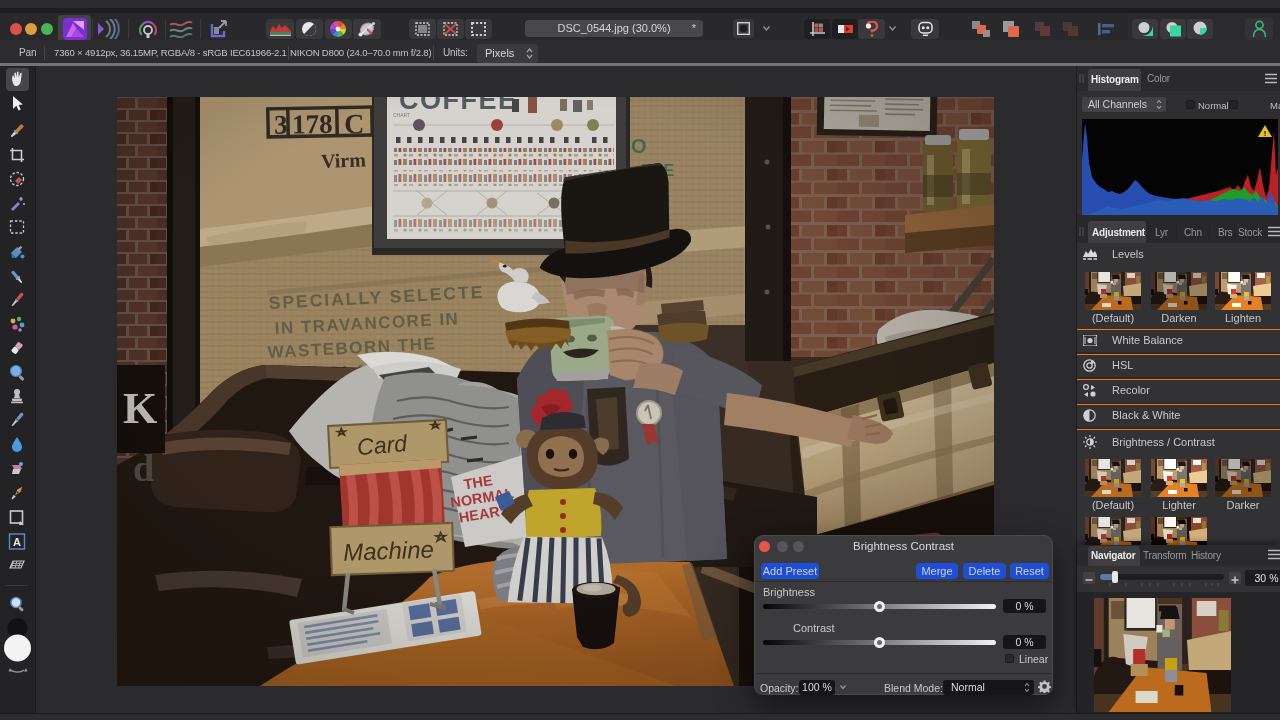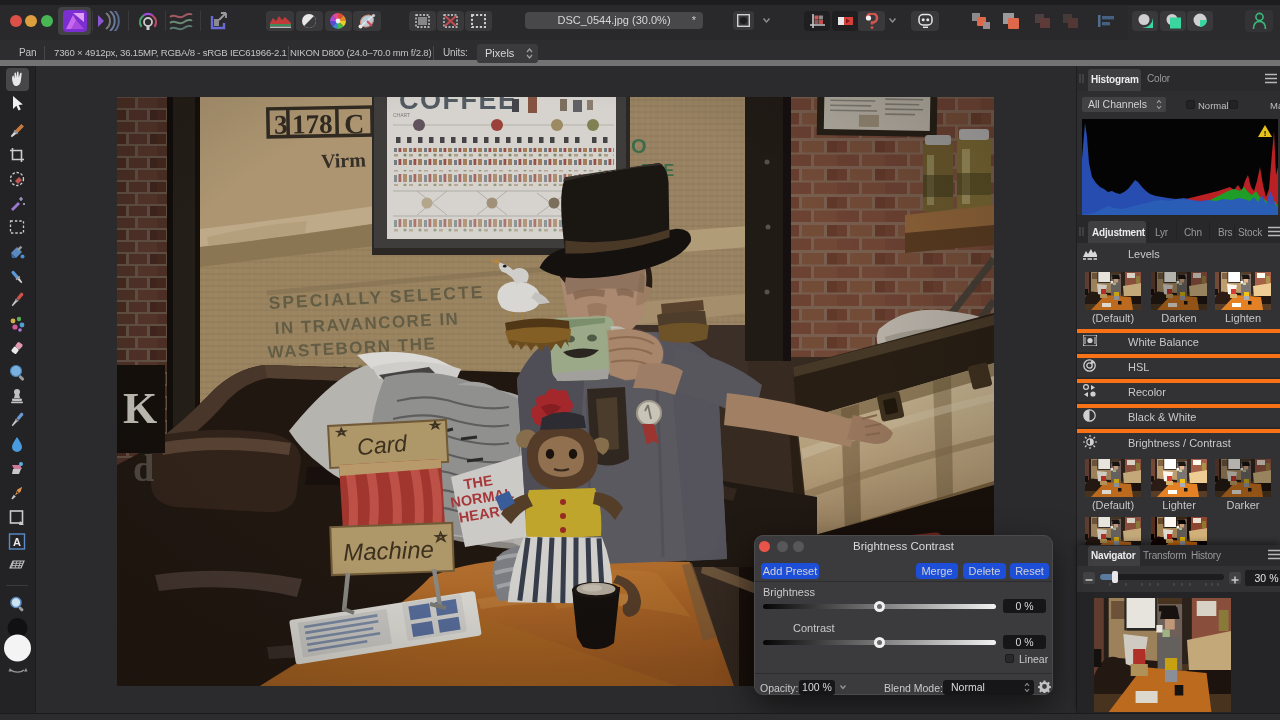--- a/index.html
+++ b/index.html
@@ -1,46 +1,46 @@
 <!DOCTYPE html>
 <html><head>
 <meta charset="utf-8">
 <style>
   * { margin:0; padding:0; box-sizing:border-box; }
   html,body { width:1280px; height:720px; overflow:hidden; background:#2b2b2d;
     font-family:"Liberation Sans", sans-serif; }
   .abs { position:absolute; }
-  #titlebar { left:0; top:0; width:1128px; height:40px; background:#29292b; }
+  #titlebar { left:0; top:8px; width:1128px; height:40px; background:#29292b; }
   #titlebar .topedge { left:0; top:0; width:1280px; height:5px; background:#1d1d1f; position:absolute;}
   .dot { position:absolute; border-radius:50%; }
   .vsep { position:absolute; width:1px; top:11px; height:20px; background:#3a3a3c; }
   .btn { position:absolute; background:#39393b; border-radius:4px; }
   .btn.dark { background:#1f1f21; }
   #docname { left:525px; top:12px; width:178px; height:17px; background:#48484a;
     border-radius:4px; color:#d6d6d8; font-size:11px; line-height:17px; text-align:center; }
   #docname .star { position:absolute; right:7px; top:0; color:#cccccc; }
   #contextbar { left:0; top:40px; width:1280px; height:26px; background:#2d2d2f;
-    border-bottom:6px solid #737373; color:#c4c4c6; font-size:10px; letter-spacing:-0.15px; }
+    border-bottom:3px solid #737373; color:#c4c4c6; font-size:10px; letter-spacing:-0.15px; }
   #contextbar span.t { position:absolute; top:7px; white-space:nowrap; }
   #contextbar .csep { position:absolute; top:6px; width:1px; height:14px; background:#47474a; }
   #unitsdd { position:absolute; left:477px; top:44px; width:61px; height:19px; background:#3b3b3d;
     border-radius:3px; color:#d8d8da; font-size:11px; line-height:19px; padding-left:8px; }
   #toolrail { left:0; top:66px; width:36px; height:647px; background:#232325;
     border-right:1px solid #1c1c1e; }
   #photo { left:117px; top:97px; width:877px; height:589px; overflow:hidden; filter:saturate(0.87) brightness(0.955); }
   #rightpanel { left:1076px; top:66px; width:204px; height:647px; background:#2a2a2c;
     border-left:1px solid #1e1e20; }
   #bottombar { left:0; top:713px; width:1280px; height:7px; background:#2c2c2e;
     border-top:1px solid #1a1a1c; }
   .tab { position:absolute; font-size:10px; color:#98989a; letter-spacing:-0.2px; white-space:nowrap; }
   .tab.sel { color:#ececee; }
   .tabbg { position:absolute; background:#3f3f41; border-radius:3px 3px 0 0; }
   .prow { position:absolute; left:1077px; width:203px; background:#323234;
-    border-top:4px solid #f97316; color:#c9c9cb; font-size:11px; }
-  .prow .lbl { position:absolute; left:31px; top:50%; margin-top:-7px;padding-left:20px; }
+    border-top:1px solid #f97316; color:#c9c9cb; font-size:11px; }
+  .prow .lbl { position:absolute; left:15px; top:50%; margin-top:-7px;padding-left:20px; }
   .thlabel { position:absolute; font-size:11px; color:#c6c6c8; text-align:center; width:60px; }
   #dialog { left:754px; top:535px; width:299px; height:160px; background:#3b3b3d;
     border-radius:9px; box-shadow:0 12px 34px rgba(0,0,0,0.55); border:1px solid #4a4a4c; }
   #dialog .ttl { position:absolute; top:4px; left:0; width:100%; text-align:center;
     font-size:11.5px; color:#d9d9db; }
   .dbtn { position:absolute; height:16px; background:#1d4ed8; border-radius:4px;
     color:#d2d2d4; font-size:11px; line-height:16px; text-align:center; top:27px; }
   .dlab { position:absolute; color:#c9c9cb; font-size:11px; }
   .valbox { position:absolute; width:43px; height:14px; background:#161618; border-radius:3px;
     color:#dadada; font-size:10.5px; line-height:14px; text-align:center; }

